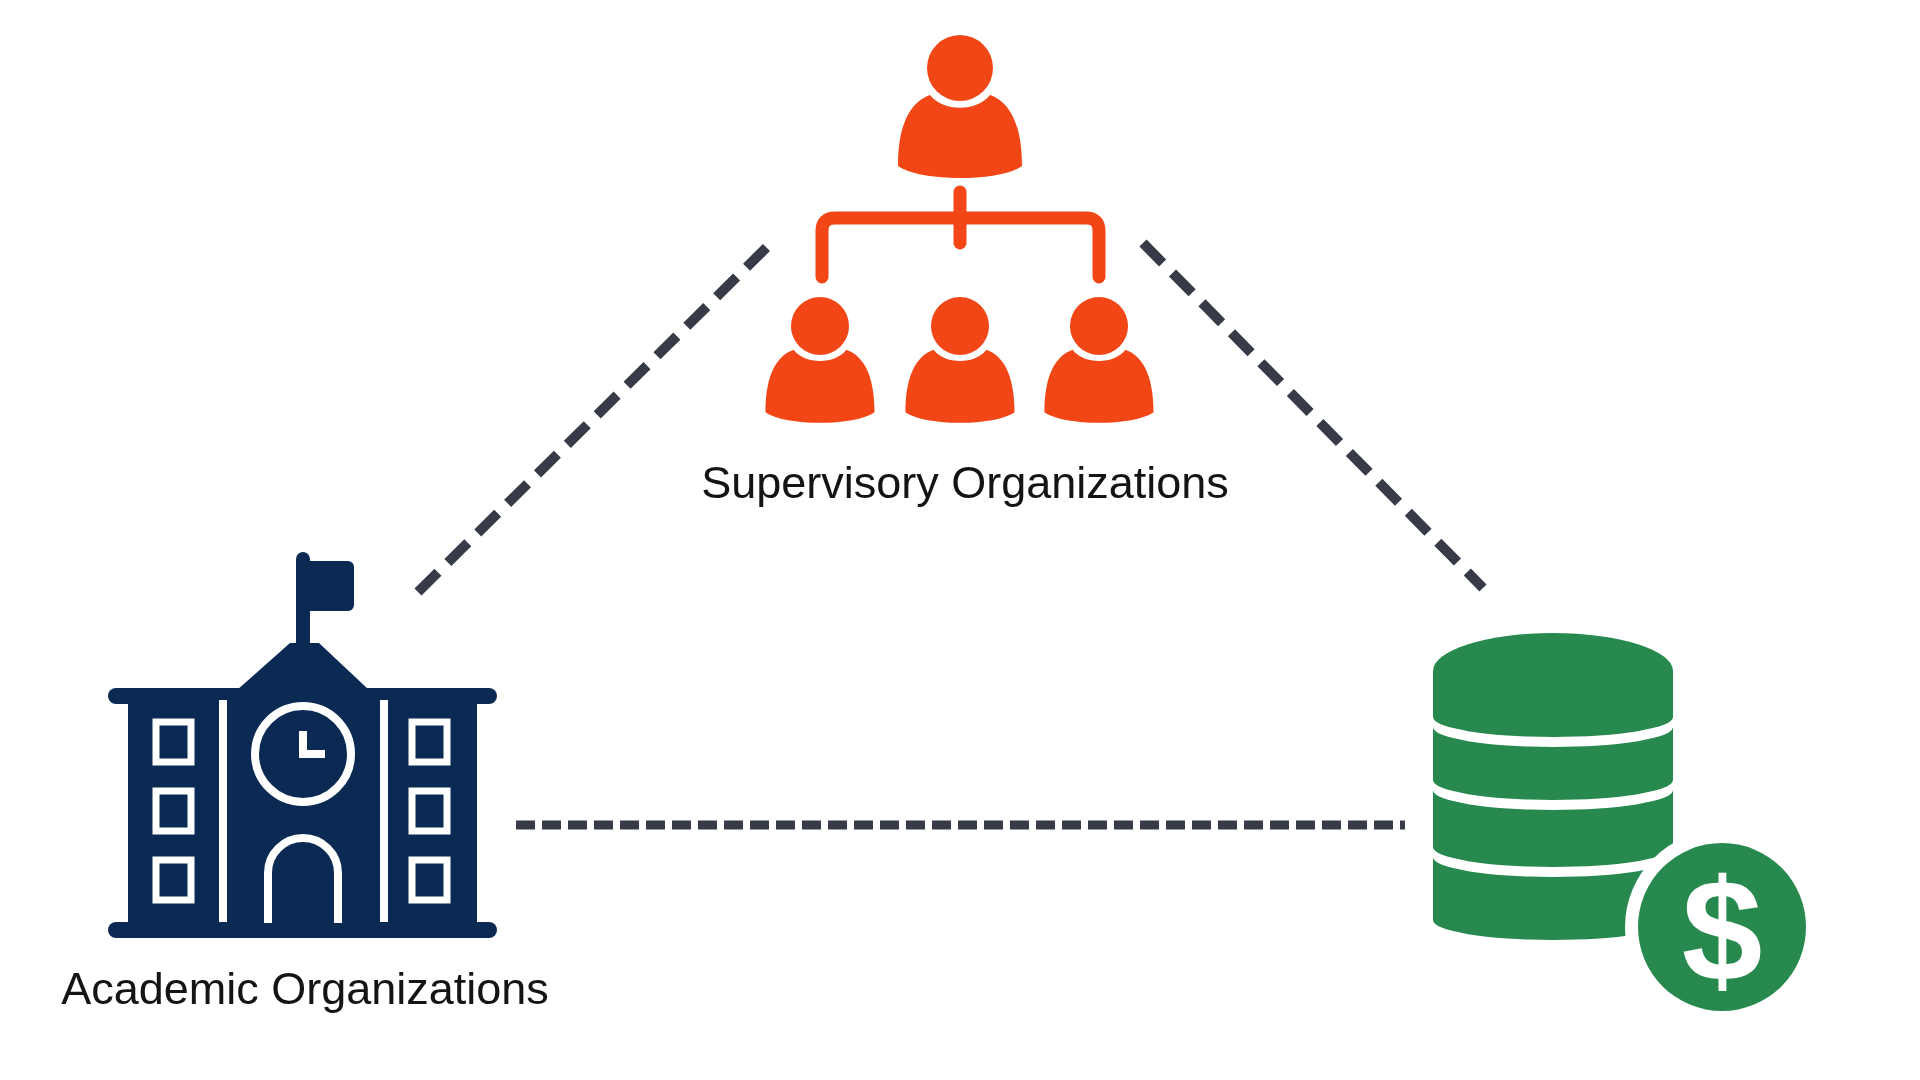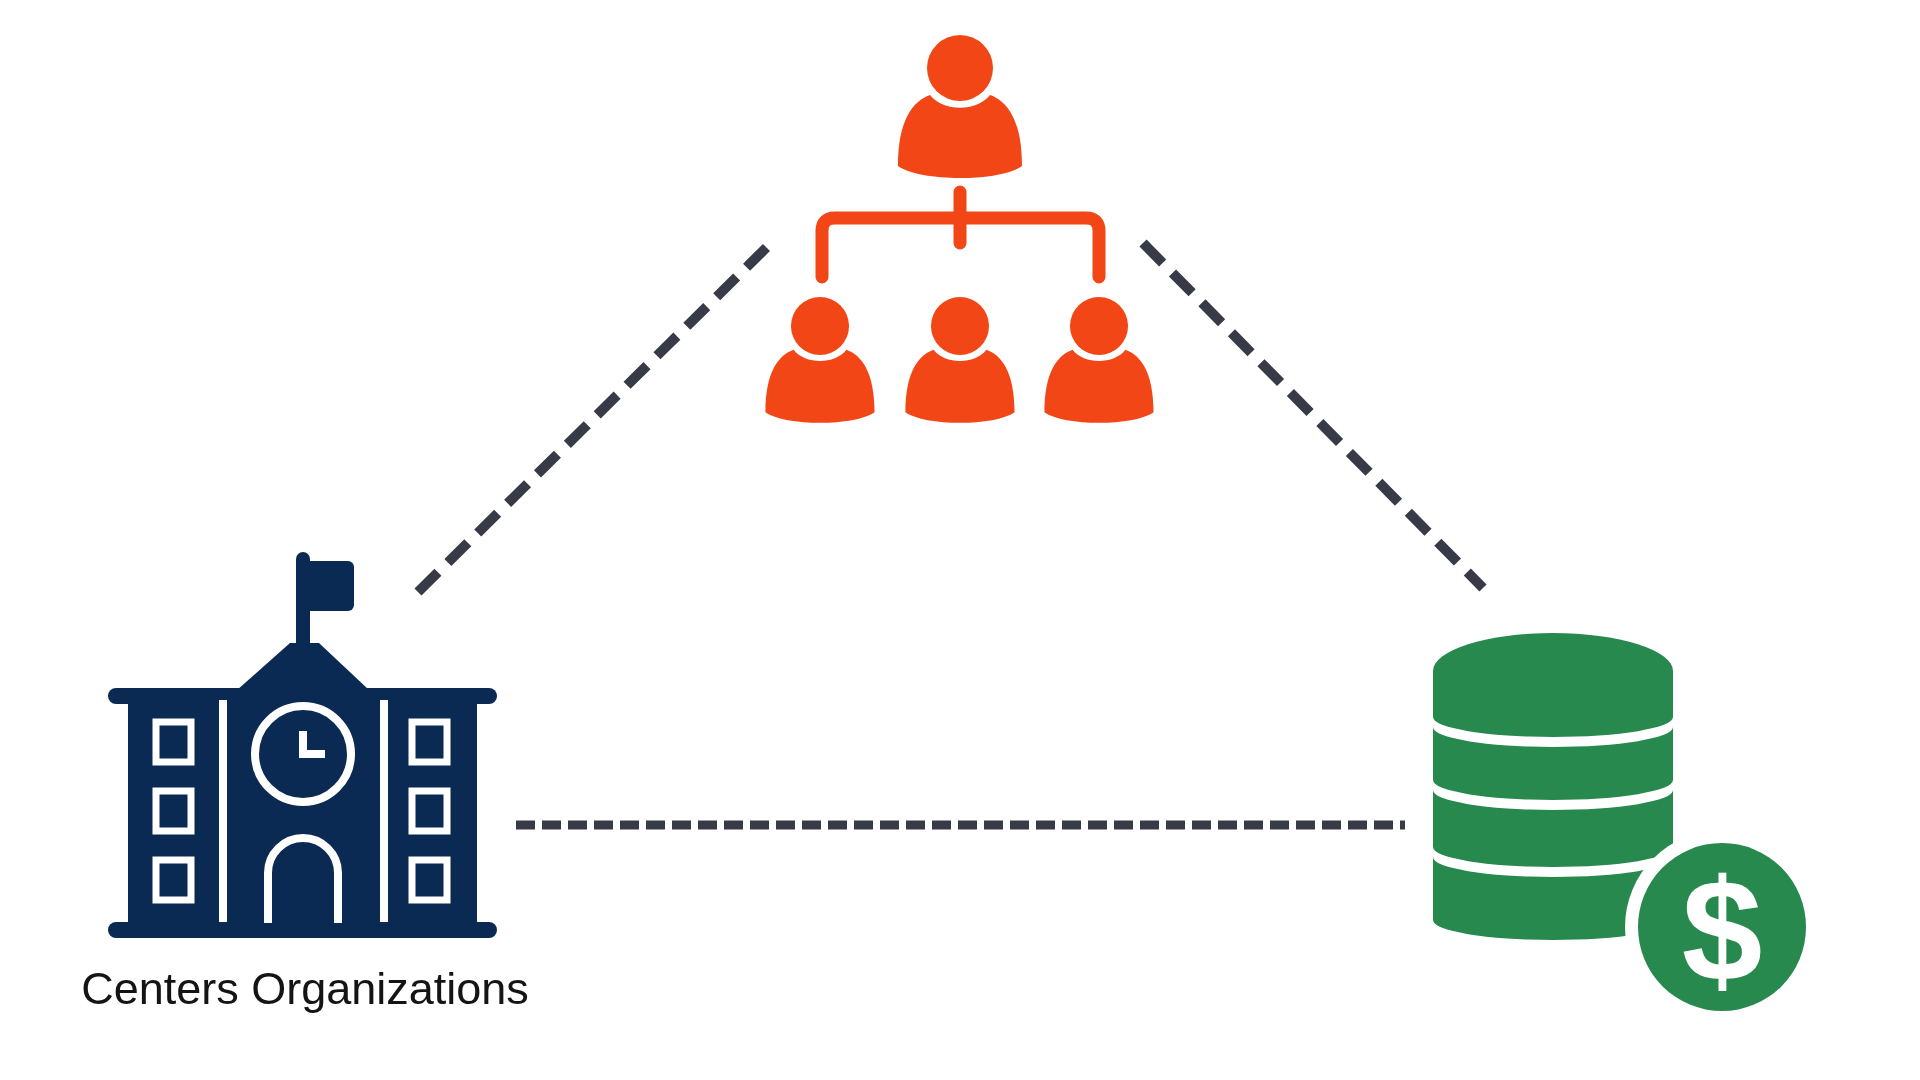--- a/index.html
+++ b/index.html
@@ -89,15 +89,16 @@
         <path d="M1433,727 A120,20 0 0 0 1673,727 L1673,780 A120,20 0 0 1 1433,780 Z"></path>
         <path d="M1433,790 A120,20 0 0 0 1673,790 L1673,847 A120,20 0 0 1 1433,847 Z"></path>
         <path d="M1433,857 A120,20 0 0 0 1673,857 L1673,920 A120,20 0 0 1 1433,920 Z"></path>
       </g>
       <circle cx="1722" cy="927" r="97" fill="#ffffff"></circle>
       <circle cx="1722" cy="927" r="84" fill="#27894E"></circle>
       <text x="1722" y="980" text-anchor="middle" font-size="145" font-weight="bold" font-family="Liberation Sans, DejaVu Sans, sans-serif" fill="#ffffff">$</text>
     </g>
   </svg>
 
-  <div class="node-label label-academic">Centers Organizations</div>
+  <div class="node-label label-supervisory">Supervisory Organizations</div>
+  <div class="node-label label-academic">Academic Organizations</div>
 
 </div>
 
 </body></html>

